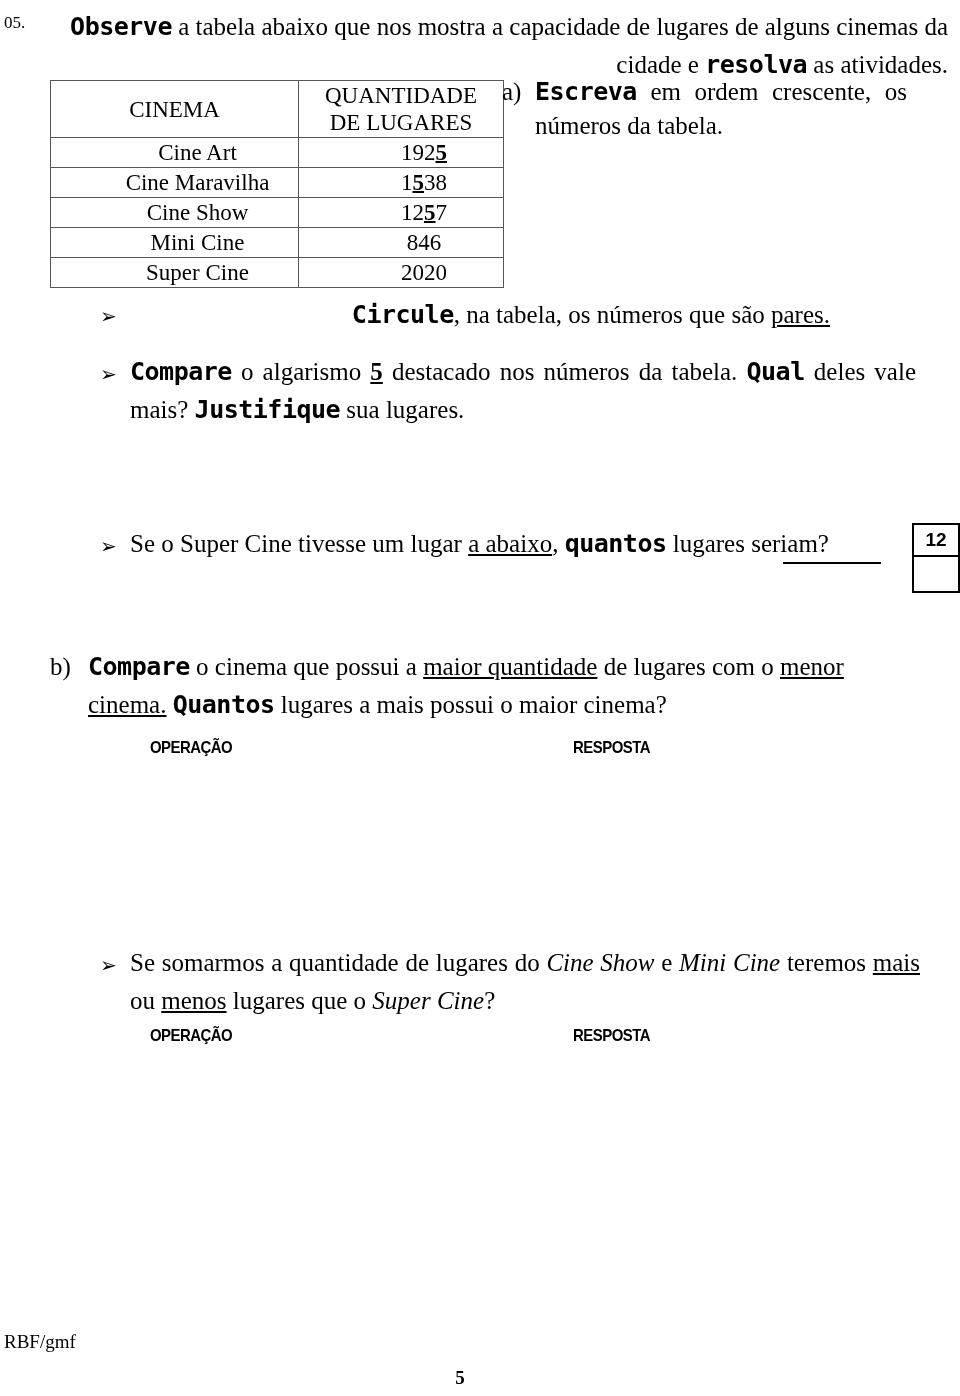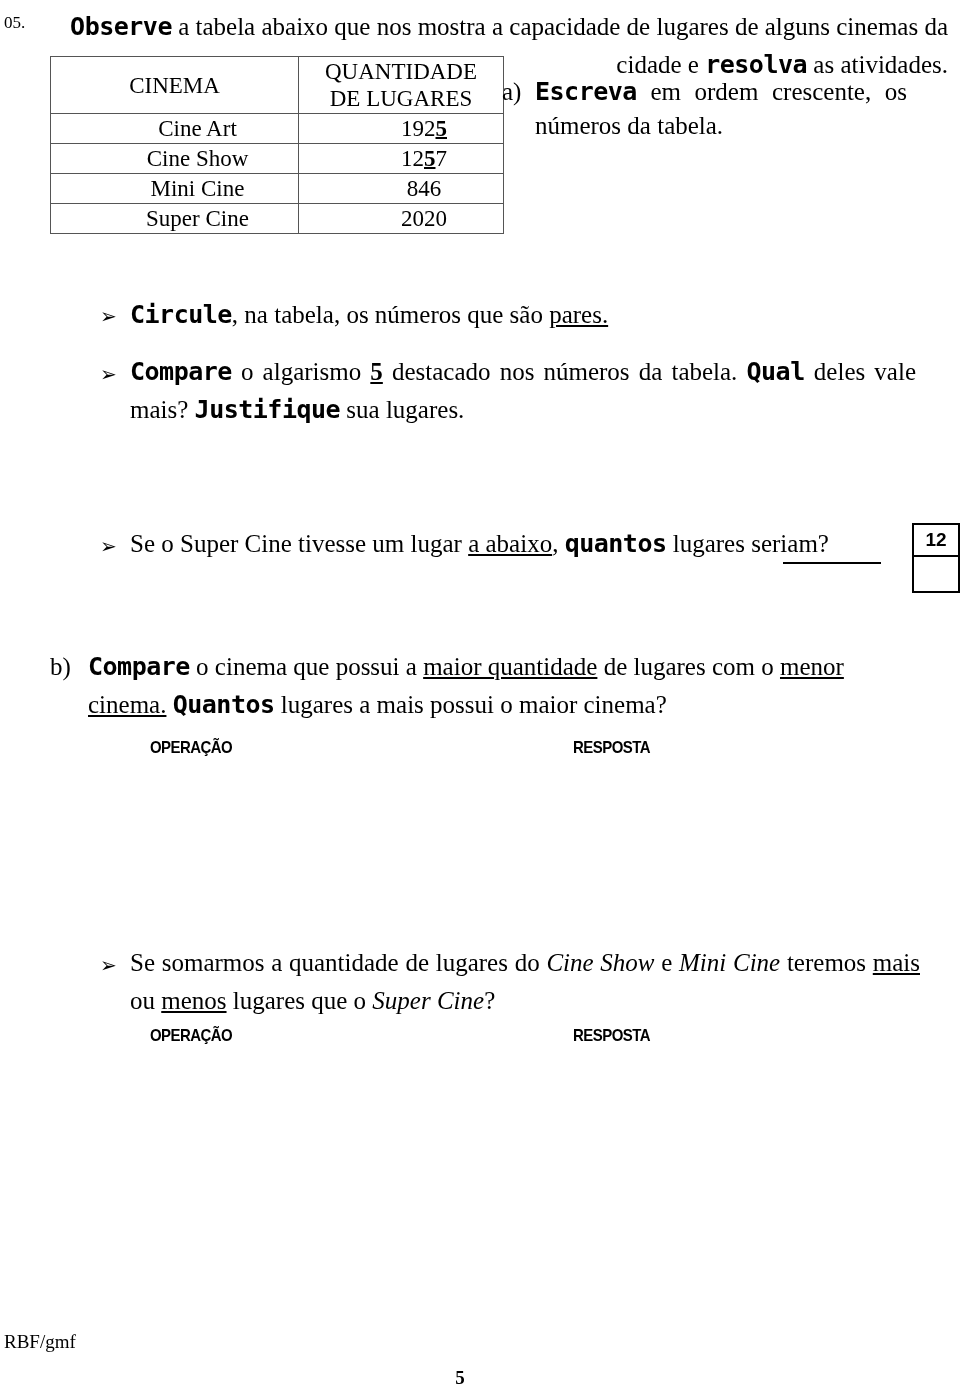--- a/index.html
+++ b/index.html
@@ -48,21 +48,21 @@
     width: 898px;
     font-size: 25px;
     line-height: 38px;
     text-align: right;
   }
 
   
   .tbl-wrap {
     position: absolute;
     left: 50px;
-    top: 56px;
+    top: 80px;
     width: 443px;
   }
   table.cine {
     border-collapse: collapse;
     width: 443px;
     table-layout: fixed;
   }
   table.cine td, table.cine th {
     border: 1px solid #555;
     text-align: center;
@@ -112,21 +112,21 @@
     font-size: 20px;
     line-height: 20px;
     color: #000;
   }
   .bl-text {
     position: absolute;
     font-size: 25px;
     line-height: 38px;
   }
 
-  #b1-text { left: 130px; top: 296px; width: 700px; text-align: left; }
+  #b1-text { left: 130px; top: 296px; width: 700px; text-align: right; }
   #b2-text { left: 130px; top: 353px; width: 786px; text-align: justify; }
   #b3-text { left: 130px; top: 525px; width: 760px; text-align: left; }
   #b4-text { left: 130px; top: 944px; width: 790px; text-align: justify; }
 
   
   .blank-line {
     position: absolute;
     left: 783px;
     top: 562px;
     width: 98px;
@@ -224,20 +224,24 @@
             <span>DE LUGARES</span>
           </th>
         </tr>
       </thead>
       <tbody>
         <tr>
           <td>Cine Art</td>
           <td><span>192</span><span class="b5">5</span></td>
         </tr>
         <tr>
+          <td>Cine Maravilha</td>
+          <td><span>1</span><span class="b5">5</span><span>38</span></td>
+        </tr>
+        <tr>
           <td>Cine Show</td>
           <td><span>12</span><span class="b5">5</span><span>7</span></td>
         </tr>
         <tr>
           <td>Mini Cine</td>
           <td>846</td>
         </tr>
         <tr>
           <td>Super Cine</td>
           <td>2020</td>

